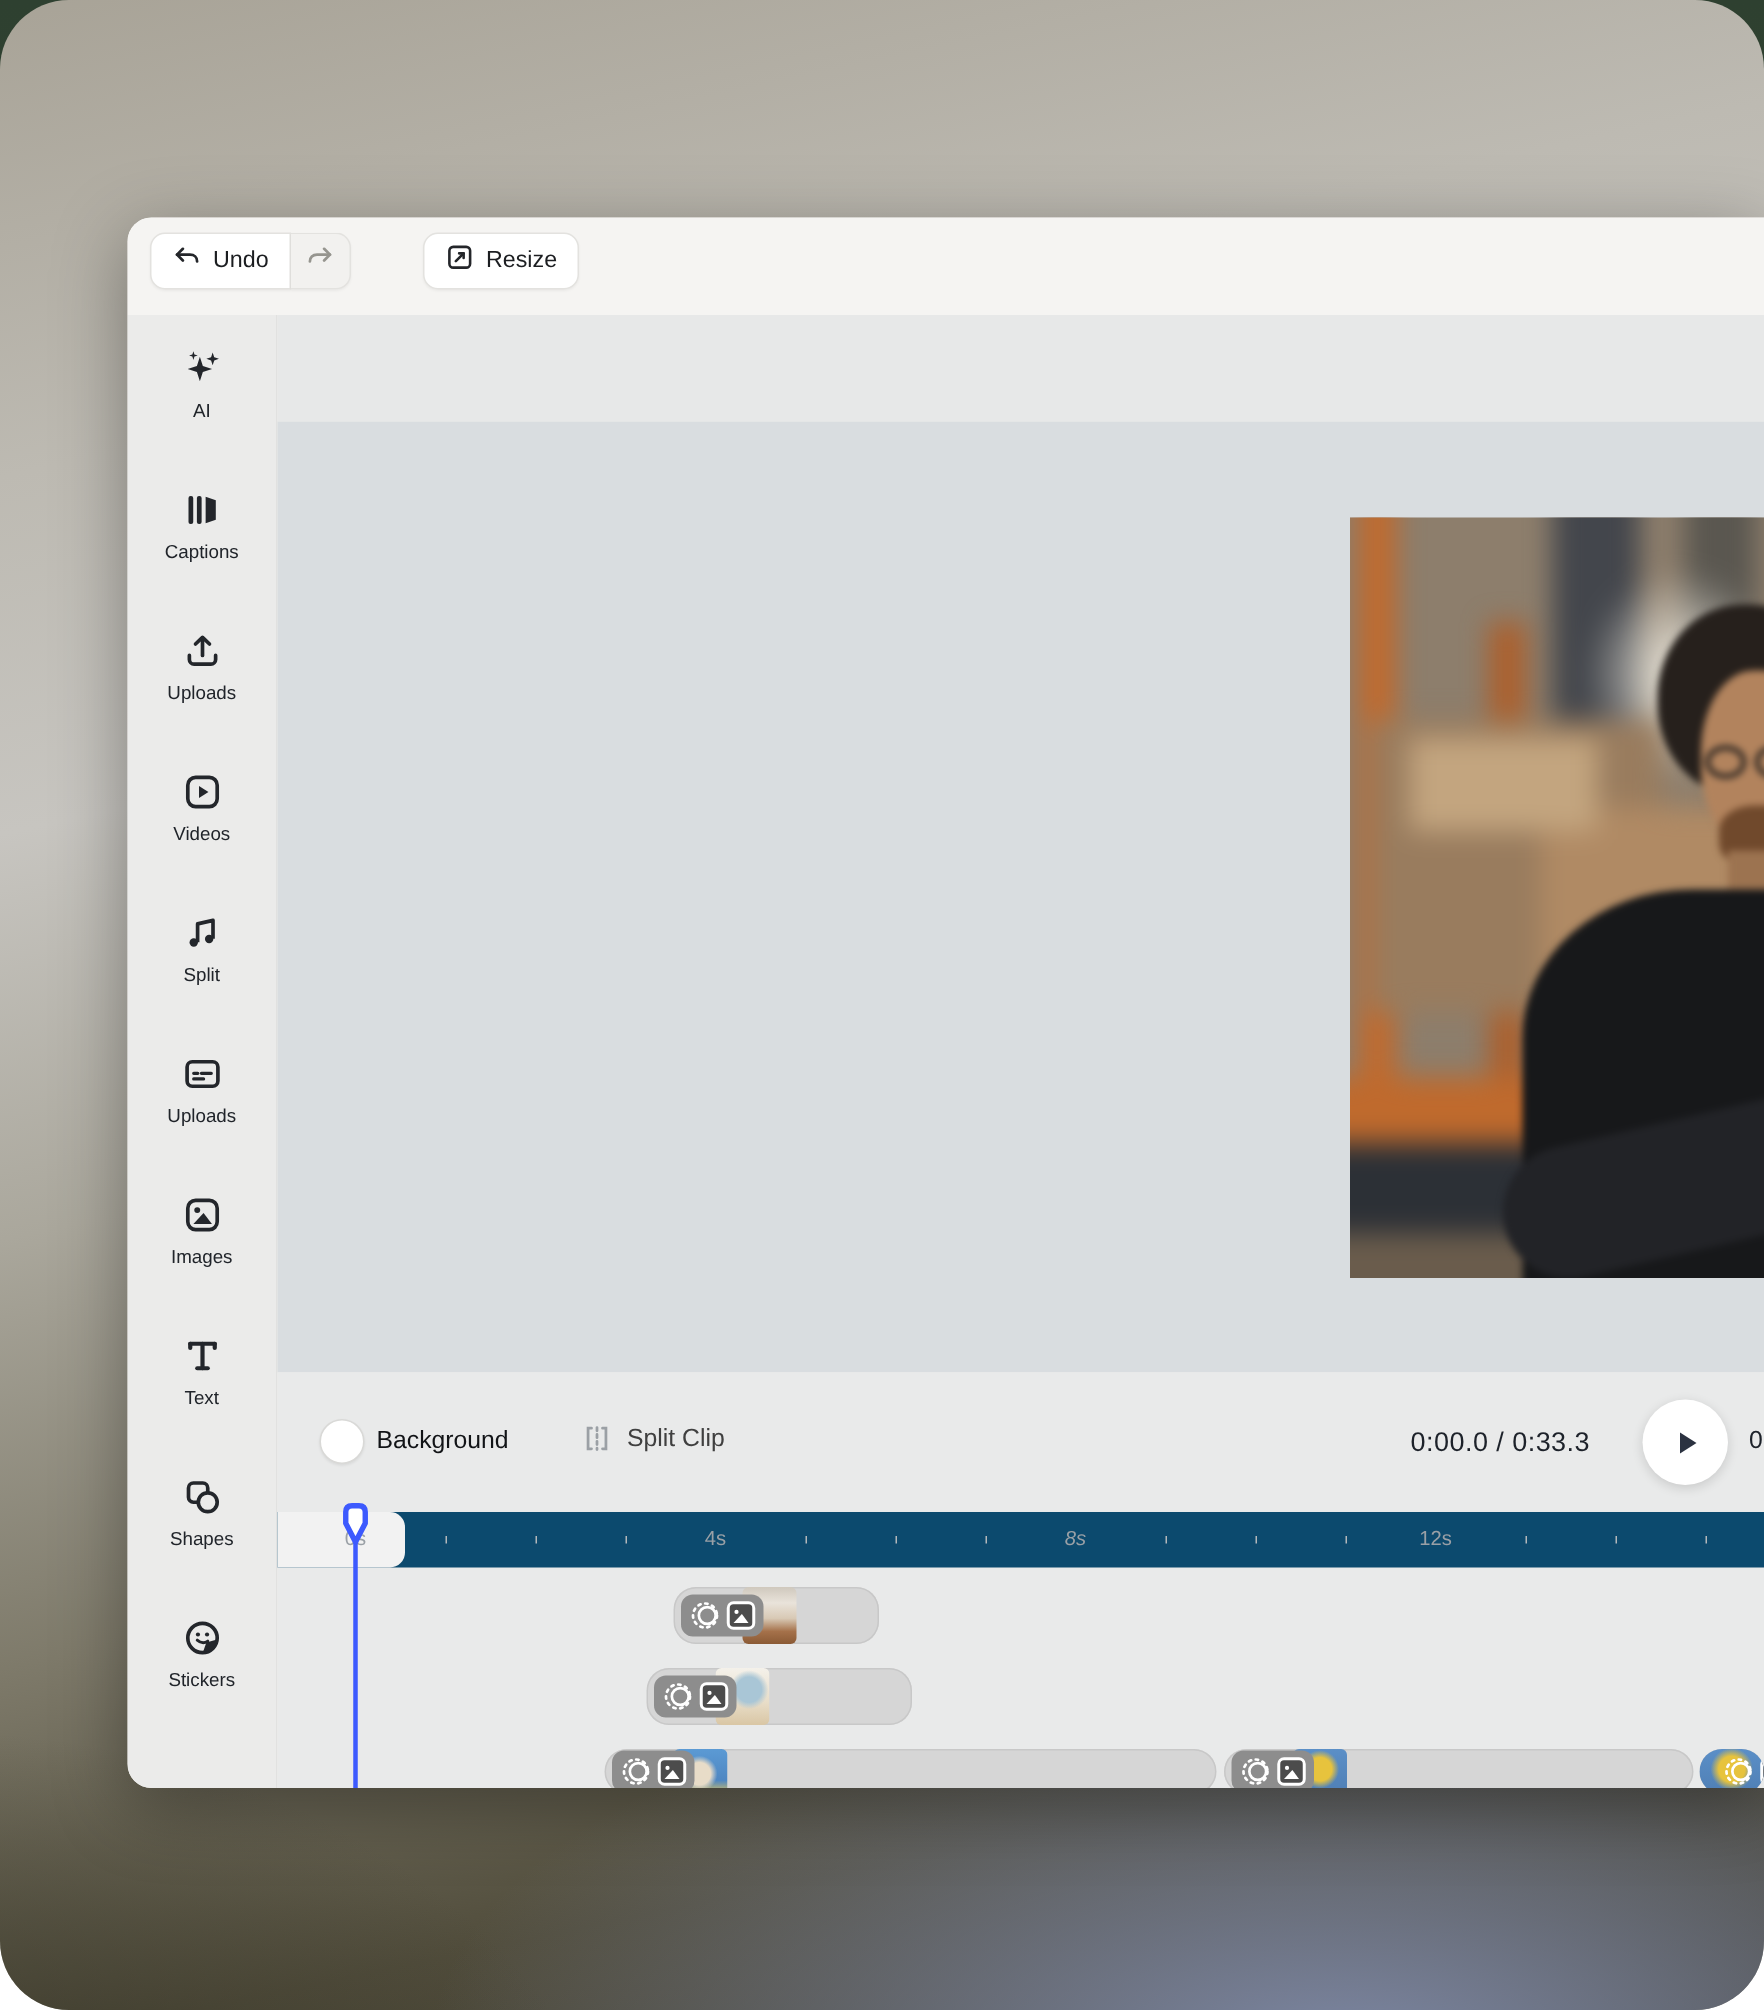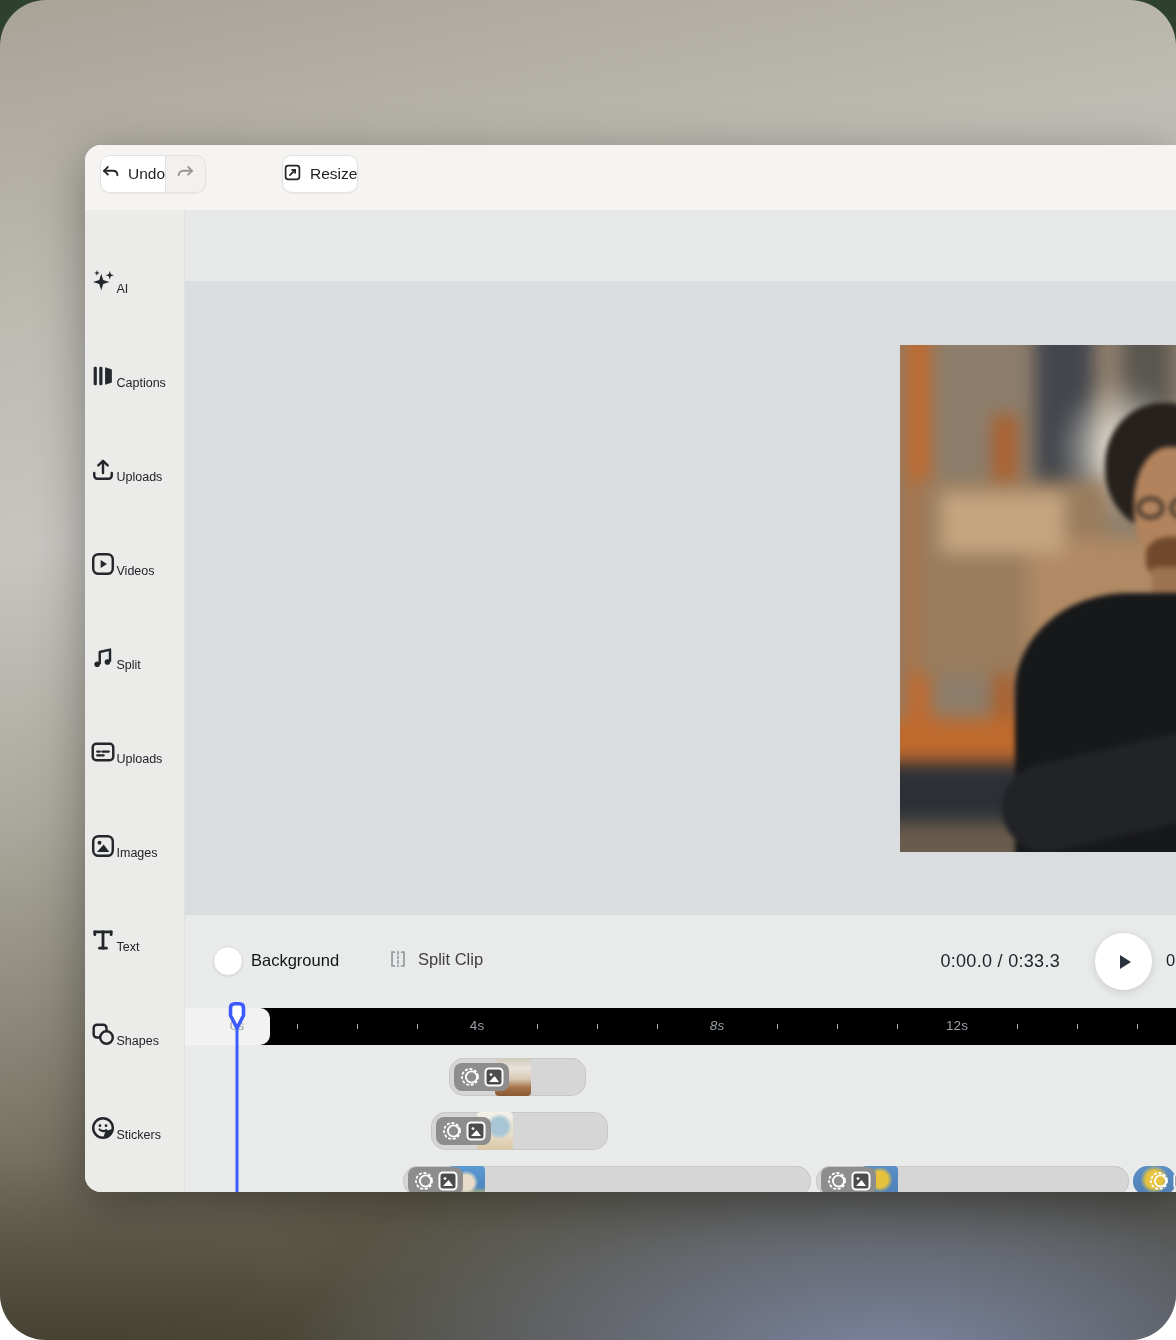--- a/index.html
+++ b/index.html
@@ -25,36 +25,36 @@
   .window {
     position:absolute; left:85px; top:145px; width:1091px; height:1047px;
     background:#f5f4f2; border-radius:16px 0 0 16px; overflow:hidden;
     box-shadow:0 12px 48px rgba(0,0,0,.35);
   }
   
   .toolbar { position:absolute; left:0; top:0; width:1091px; height:65px; background:#f5f4f2; }
   .btn {
     display:inline-flex; align-items:center; gap:8px; height:38px;
     background:#fff; border:1px solid #e3e2df; border-radius:10px;
-    font-size:15.5px; color:#1c1e21; padding:0 0;
+    font-size:15.5px; color:#1c1e21; padding:0 14px;
     box-shadow:0 1px 2px rgba(0,0,0,.05); cursor:pointer;
   }
   .undo-group { position:absolute; left:15px; top:10px; display:flex; }
   .undo-seg { border-radius:10px 0 0 10px; }
   .redo-seg { border-radius:0 10px 10px 0; border-left:none; background:#f2f1ef; padding:0 10px; }
   .resize-btn { position:absolute; left:167px; top:10px;margin-left:30px; }
   
   .sidebar {
     position:absolute; left:0; top:65px; width:100px; height:982px;
     background:#ebebea; border-right:1px solid rgba(0,0,0,.04);
     display:flex; flex-direction:column; align-items:center; padding-top:22px;
   }
   .side-item {
     width:92px; height:64px; margin-bottom:30px; cursor:pointer;
-    display:flex; align-items:flex-end; justify-content:flex-start;
+    display:flex; flex-direction:column; align-items:center; justify-content:flex-start;
   }
   .side-item svg { width:28px; height:28px; }
   .side-label { margin-top:7px; font-size:12.5px; color:#20242a; }
   
   .strip  { position:absolute; left:100px; top:65px;  width:991px; height:71px;  background:#e7e8e8; }
   .canvas { position:absolute; left:100px; top:136px; width:991px; height:634px; background:#d9dde0; }
   .timeline { position:absolute; left:100px; top:770px; width:991px; height:277px; background:#e9eaea; }
   
   .photo { position:absolute; left:715px; top:64px; width:276px; height:507px; overflow:hidden; background:#8d7e6c; }
   .photo div { position:absolute; }
@@ -90,21 +90,21 @@
   .split-btn svg { width:22px; height:22px; }
   .split-label { font-size:16.5px; }
   .time-display { position:absolute; right:116px; top:36px; font-size:18px; color:#1d222a; letter-spacing:.3px; }
   .play-btn {
     position:absolute; left:910px; top:18px; width:57px; height:57px; border-radius:50%;
     background:#fff; box-shadow:0 2px 8px rgba(0,0,0,.14);
     display:flex; align-items:center; justify-content:center; cursor:pointer;
   }
   .edge-frag { position:absolute; left:981px; top:36px; font-size:16.5px; color:#1d222a; }
   
-  .ruler { position:absolute; left:0; top:93px; width:991px; height:37px; background:#000000; }
+  .ruler { position:absolute; left:0; top:93px; width:991px; height:37px; background:#0c4a6e; }
   .ruler-start { position:absolute; left:0; top:0; width:85px; height:37px; background:#f2f2f2; border-radius:0 10px 10px 0; }
   .ruler-label { position:absolute; top:10px; transform:translateX(-50%); font-size:13.5px; color:#9aa0a6; }
   .ruler-tick  { position:absolute; top:16px; width:1px; height:5px; background:#b4b8bb; }
   
   .clips-layer { position:absolute; inset:0; }
   .clip {
     position:absolute; background:#d6d6d6; border-radius:15px;
     box-shadow:inset 0 0 0 1px #c8c8c8; display:flex; align-items:center; cursor:pointer; overflow:hidden;
   }
   .clip-badge {

